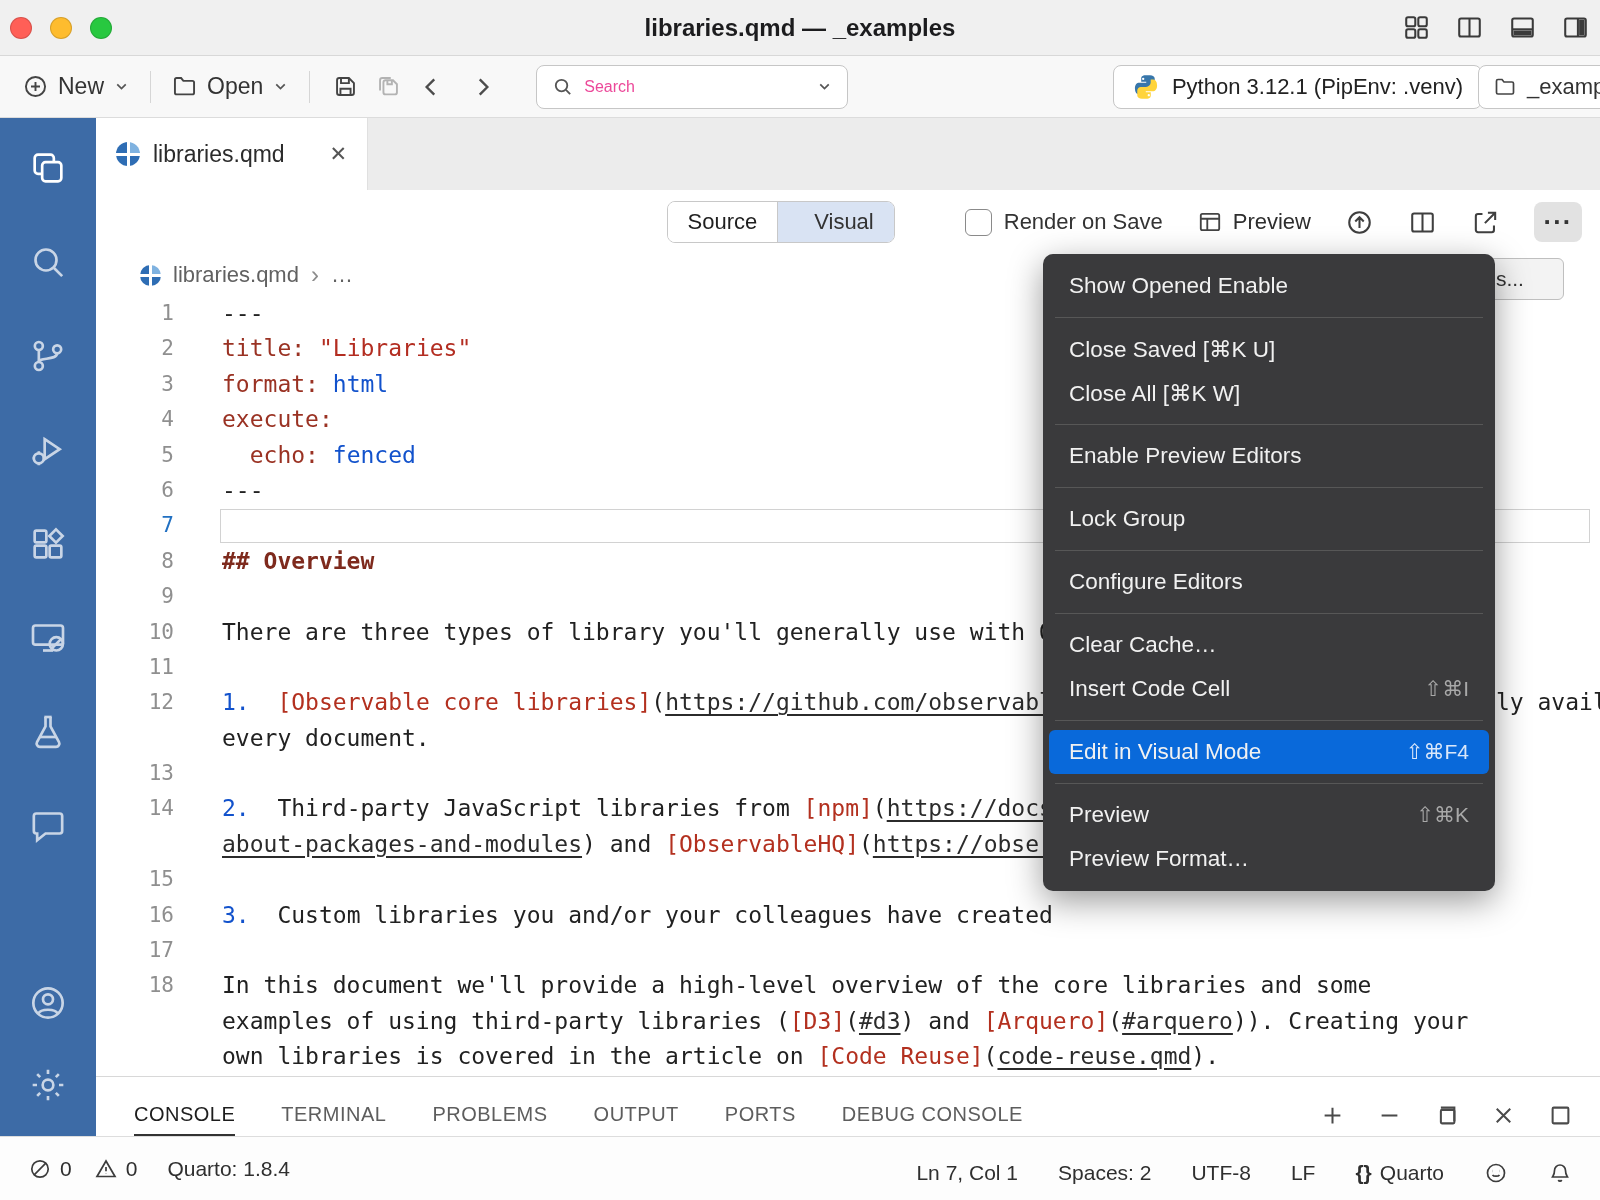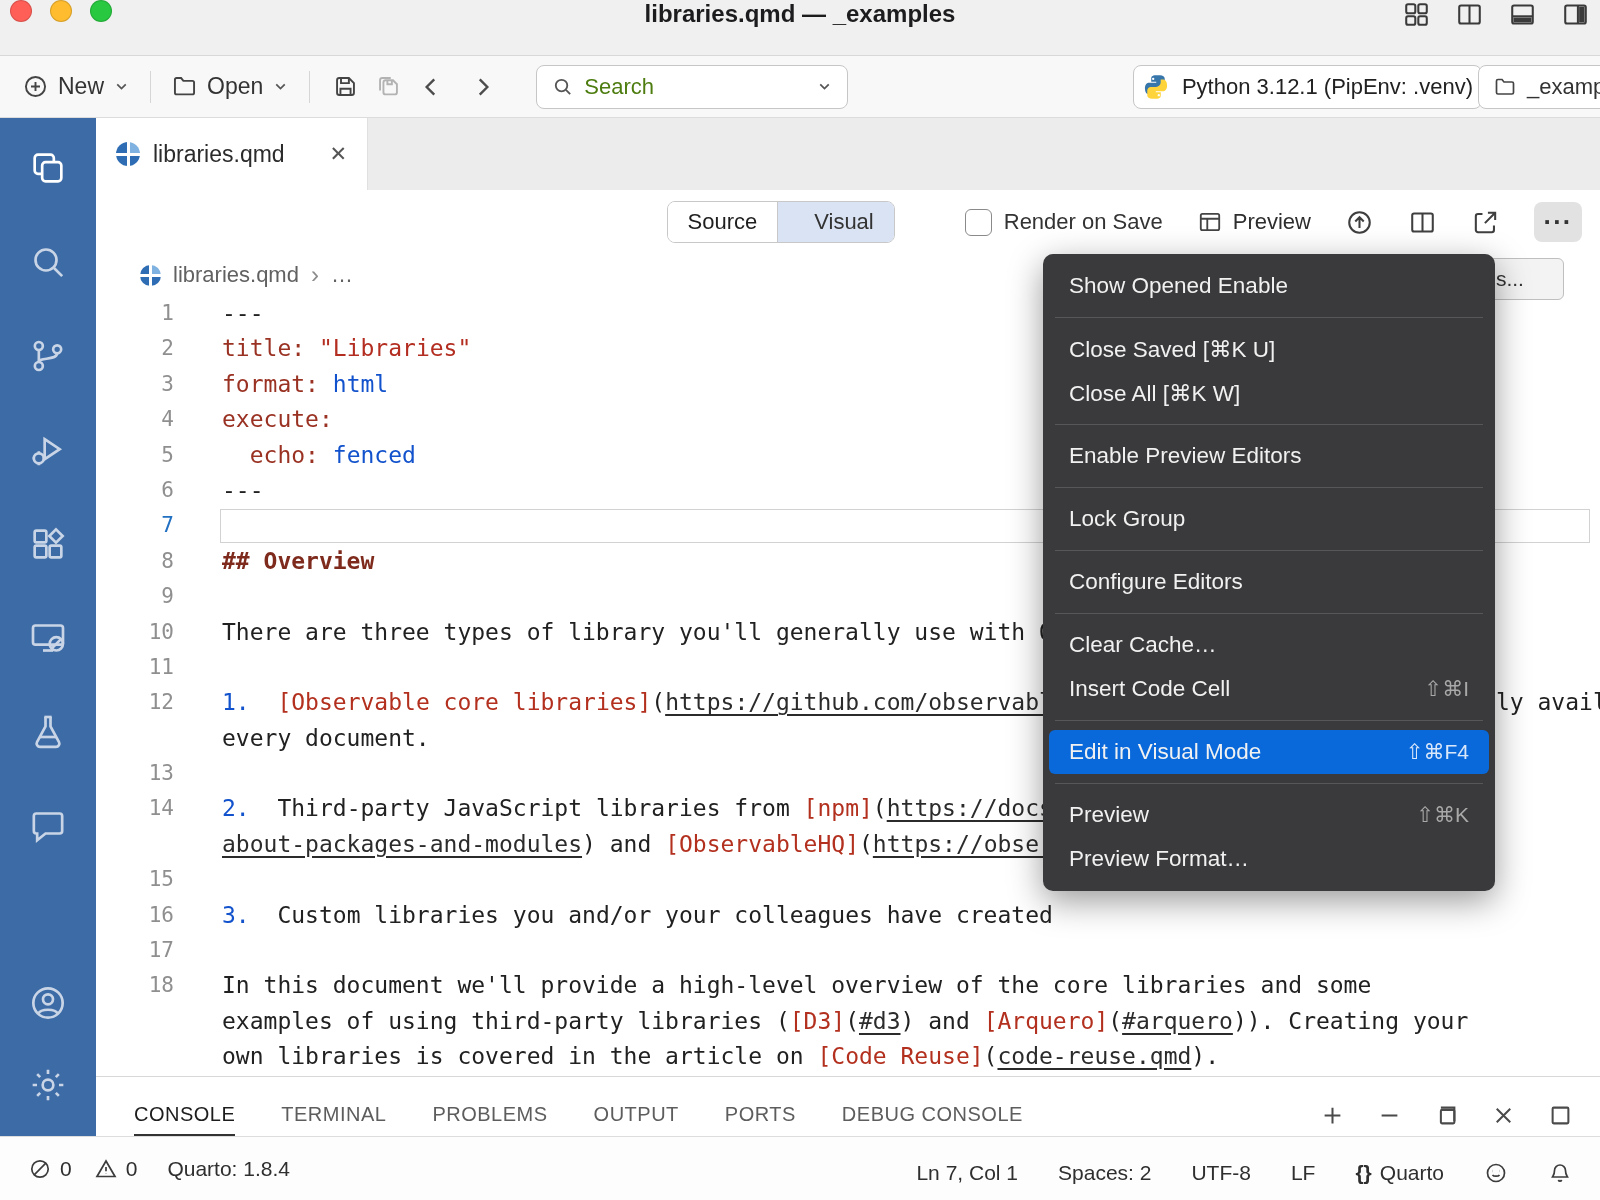--- a/index.html
+++ b/index.html
@@ -2,43 +2,43 @@
 <html><head>
 <meta charset="utf-8">
 <style>
   * { margin:0; padding:0; box-sizing:border-box; }
   html,body { width:1600px; height:1200px; overflow:hidden; }
   body { font-family:"Liberation Sans","DejaVu Sans",sans-serif; background:#fff; color:#222; }
   svg { display:block; }
   .window { width:1600px; height:1200px; display:flex; flex-direction:column; position:relative; background:#fff; }
 
   
-  .titlebar { height:56px; background:#f0f0f0; border-bottom:1px solid #d8d8d8; display:flex; padding:0 10px; position:relative; flex:none;gap:28px; }
+  .titlebar { height:56px; background:#f0f0f0; border-bottom:1px solid #d8d8d8; display:flex; align-items:center; padding:0 10px; position:relative; flex:none;gap:28px; }
   .traffic { display:flex; gap:18px; }
   .tl { width:22px; height:22px; border-radius:50%; border:1px solid rgba(0,0,0,.15); display:inline-block; }
   .tl.red{ background:#ff5f57; } .tl.yellow{ background:#febc2e; } .tl.green{ background:#28c840; }
   .title { position:absolute; left:0; right:0; text-align:center; font-size:24px; font-weight:600; color:#1c1c1e; pointer-events:none; }
   .tb-icons { margin-left:auto; display:flex; gap:24px; color:#3a3a3a; z-index:1; }
   .tb-icons svg { width:29px; height:29px; }
 
   
   .toolbar { height:62px; background:#f8f8f8; border-bottom:1px solid #dcdcdc; display:flex; align-items:center; padding:0 16px; position:relative; flex:none; }
   .tb-btn { display:flex; align-items:center; gap:9px; font-size:23px; color:#333; padding:0 6px; }
   .tb-btn svg { width:27px; height:27px; color:#444; }
   .chev-dn svg { width:17px; height:17px; color:#555; }
   .vdiv { width:1px; height:32px; background:#d6d6d6; margin:0 14px; }
   .icon-only { padding:0 8px; }
   .icon-only svg { width:27px; height:27px; }
   .dim svg { color:#b3b3b3; }
   .nav-arrows { display:flex; gap:26px; margin-left:8px; }
   .nav-arrows svg { width:26px; height:26px; color:#4c4c4c; }
   .searchbox { margin-left:40px; width:312px; height:44px; background:#fff; border:1px solid #c6c6c6; border-radius:8px; display:flex; align-items:center; padding:0 14px; gap:10px; }
   .searchbox svg.mag { width:23px; height:23px; color:#555; }
-  .searchbox .ph { font-size:22px; color:#4d7c0f; flex:1; }
-  .interpreter { margin-left:auto; margin-right:102px; height:44px; background:#fff; border:1px solid #c6c6c6; border-radius:8px; display:flex; align-items:center; padding:0 8px; gap:12px; font-size:22px; color:#222; }
+  .searchbox .ph { font-size:16px; color:#ec4899; flex:1; }
+  .interpreter { margin-left:auto; margin-right:102px; height:44px; background:#fff; border:1px solid #c6c6c6; border-radius:8px; display:flex; align-items:center; padding:0 18px; gap:12px; font-size:22px; color:#222; }
   .interpreter svg { width:28px; height:28px; }
   .workspace { position:absolute; left:1478px; top:9px; height:44px; width:170px; background:#fff; border:1px solid #c6c6c6; border-radius:8px; display:flex; align-items:center; padding:0 14px; gap:10px; font-size:22px; color:#333; overflow:hidden; white-space:nowrap; }
   .workspace svg { width:24px; height:24px; color:#444; flex:none; }
 
   
   .main { flex:1; display:flex; min-height:0; }
   .activitybar { width:96px; background:#3d6ba6; display:flex; flex-direction:column; align-items:center; padding:28px 0 29px; flex:none; }
   .ab-top { display:flex; flex-direction:column; gap:50px; align-items:center; }
   .ab-bottom { margin-top:auto; display:flex; flex-direction:column; gap:38px; align-items:center; }
   .ab-icon { width:44px; height:44px; color:#fff; opacity:.72; display:flex; align-items:center; justify-content:center; }

